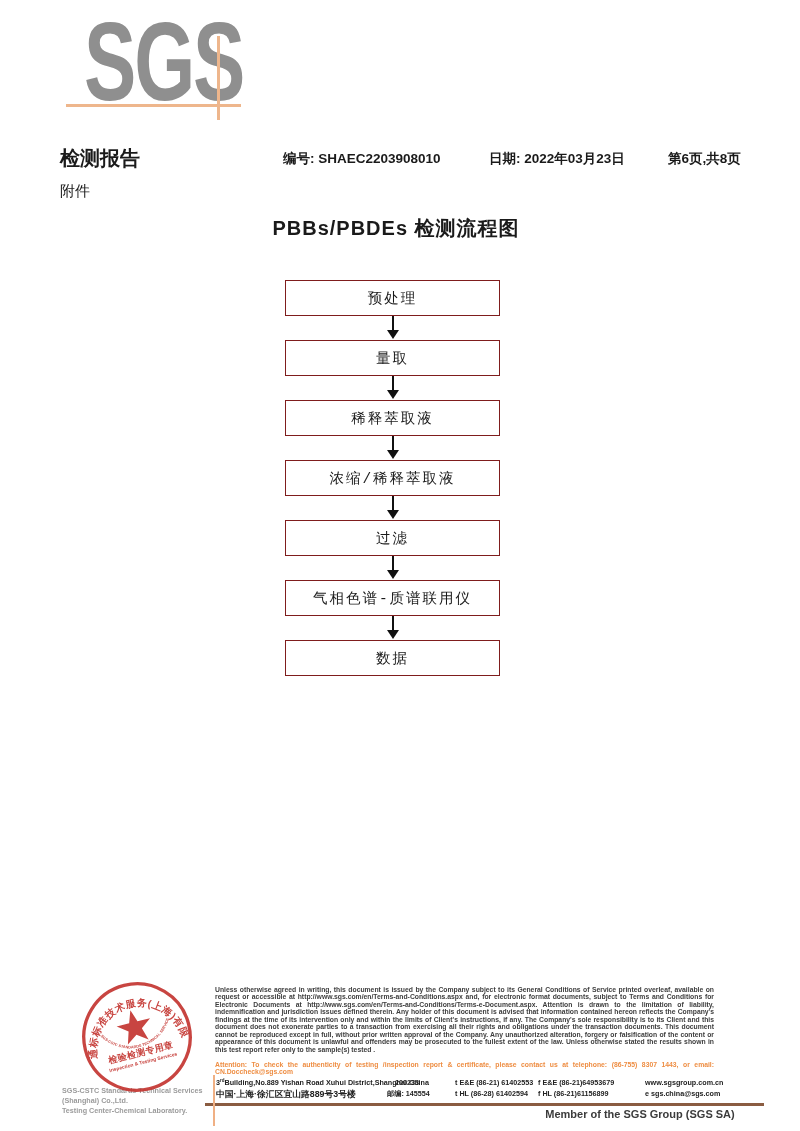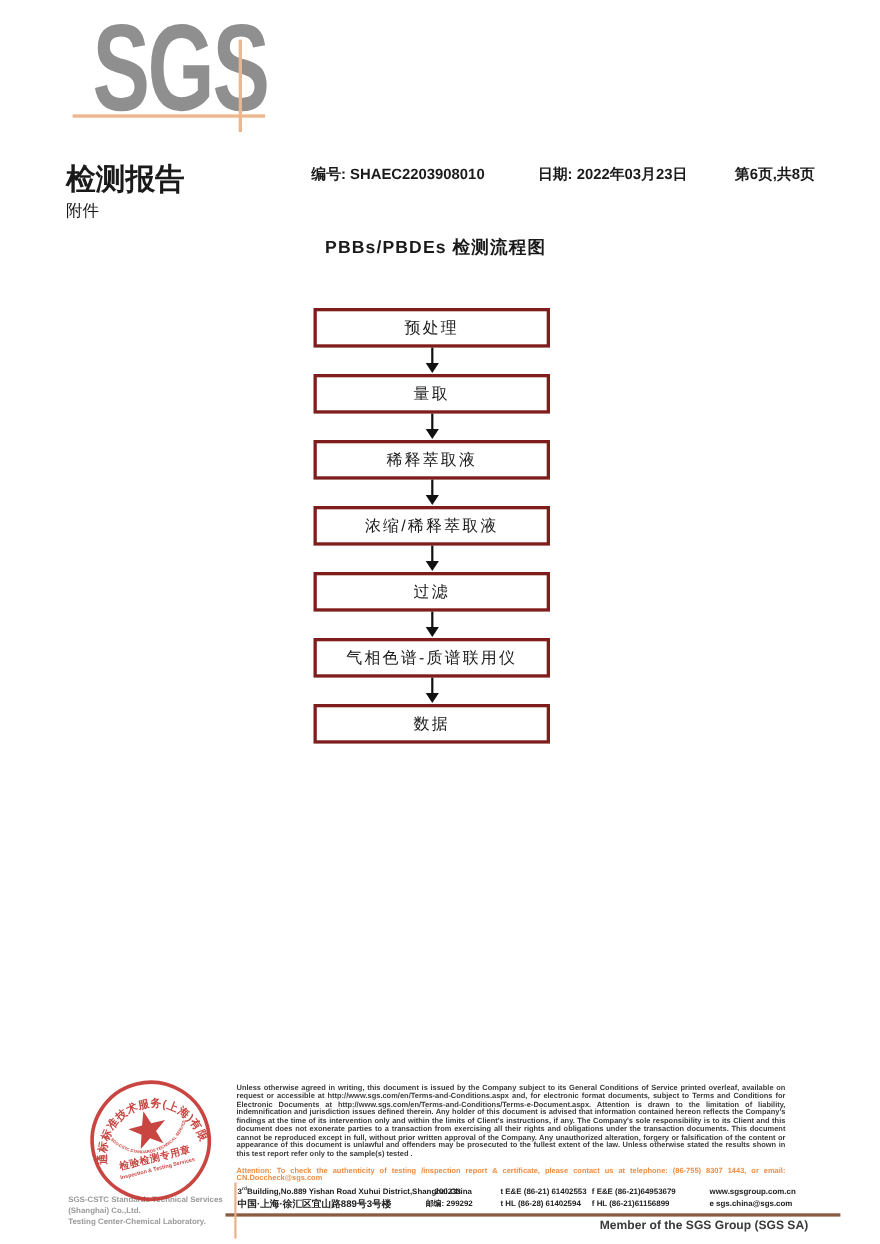--- a/index.html
+++ b/index.html
@@ -11,34 +11,34 @@
   }
   
   .logo-text {
     position:absolute; left:84px; top:6px; font-size:112px; line-height:1;
     font-weight:bold; color:#8f8f8f; letter-spacing:-3px;
     transform:scaleX(.70); transform-origin:left top;
   }
   .logo-hline { position:absolute; left:66px; top:104px; width:175px; height:3px; background:#eeb68c; }
   .logo-vline { position:absolute; left:217px; top:36px; width:3px; height:84px; background:#eeb68c; }
   
-  .report-title { position:absolute; left:60px; top:145px; font-size:27px; font-weight:bold; }
+  .report-title { position:absolute; left:60px; top:145px; font-size:20px; font-weight:bold; }
   .hdr { position:absolute; top:150px; font-size:13.5px; font-weight:600; white-space:nowrap; }
   .hdr-number { left:283px; }
   .hdr-date   { left:489px; }
   .hdr-page   { left:636px;margin-left:32px; }
   .attachment { position:absolute; left:60px; top:182px; font-size:15px; font-weight:normal; }
   
   .flow-title { position:absolute; left:0; top:215px; width:792px; text-align:center;
-                font-size:16px; font-weight:bold; letter-spacing:1px; }
+                font-size:20px; font-weight:bold; letter-spacing:1px; }
   .flow-col { position:absolute; left:285px; top:280px; width:215px; display:flex;
               flex-direction:column; align-items:center; }
-  .flow-box { width:215px; height:36px; border:3px solid #7f1d1d; display:flex;
+  .flow-box { width:215px; height:36px; border:1px solid #7f1d1d; display:flex;
               align-items:center; justify-content:center; font-size:14.5px;
-              letter-spacing:2px; background:#fff; }
+              letter-spacing:2px; background:#fff;font-family:Liberation Mono, monospace; }
   .flow-arrow { height:24px; display:flex; flex-direction:column; align-items:center; }
   .flow-arrow .stem { width:2px; height:14px; background:#111; }
   .flow-arrow .head { width:0; height:0; border-left:6px solid transparent;
                       border-right:6px solid transparent; border-top:9px solid #111; }
   
   .company-lines { position:absolute; left:62px; top:1086px; width:165px;
                    font-size:7.2px; line-height:10px; color:#9b9b9b; z-index:1; font-weight:600; }
   .seal { position:absolute; left:80px; top:980px; width:114px; height:114px;
           transform:rotate(-14deg); opacity:.92; z-index:2; }
   
@@ -136,21 +136,21 @@
 
   <div class="addr-row addr-row1">
     <span class="a-en"><i style="font-style:normal">3</i><sup>rd</sup><i style="font-style:normal">Building,No.889 Yishan Road Xuhui District,Shanghai China</i></span>
     <span class="a-post">200233</span>
     <span class="a-ph1">t E&amp;E (86-21) 61402553</span>
     <span class="a-ph2">f E&amp;E (86-21)64953679</span>
     <span class="a-web">www.sgsgroup.com.cn</span>
   </div>
   <div class="addr-row addr-row2">
     <span class="a-cn">中国·上海·徐汇区宜山路889号3号楼</span>
-    <span class="a-post2">邮编: 299292</span>
+    <span class="a-post2">邮编: 145554</span>
     <span class="a-ph1">t HL (86-28) 61402594</span>
     <span class="a-ph2">f HL (86-21)61156899</span>
     <span class="a-web">e sgs.china@sgs.com</span>
   </div>
 
   <div class="footer-line"></div>
   <div class="footer-cross"></div>
   <div class="member">Member of the SGS Group (SGS SA)</div>
 
 </div>

